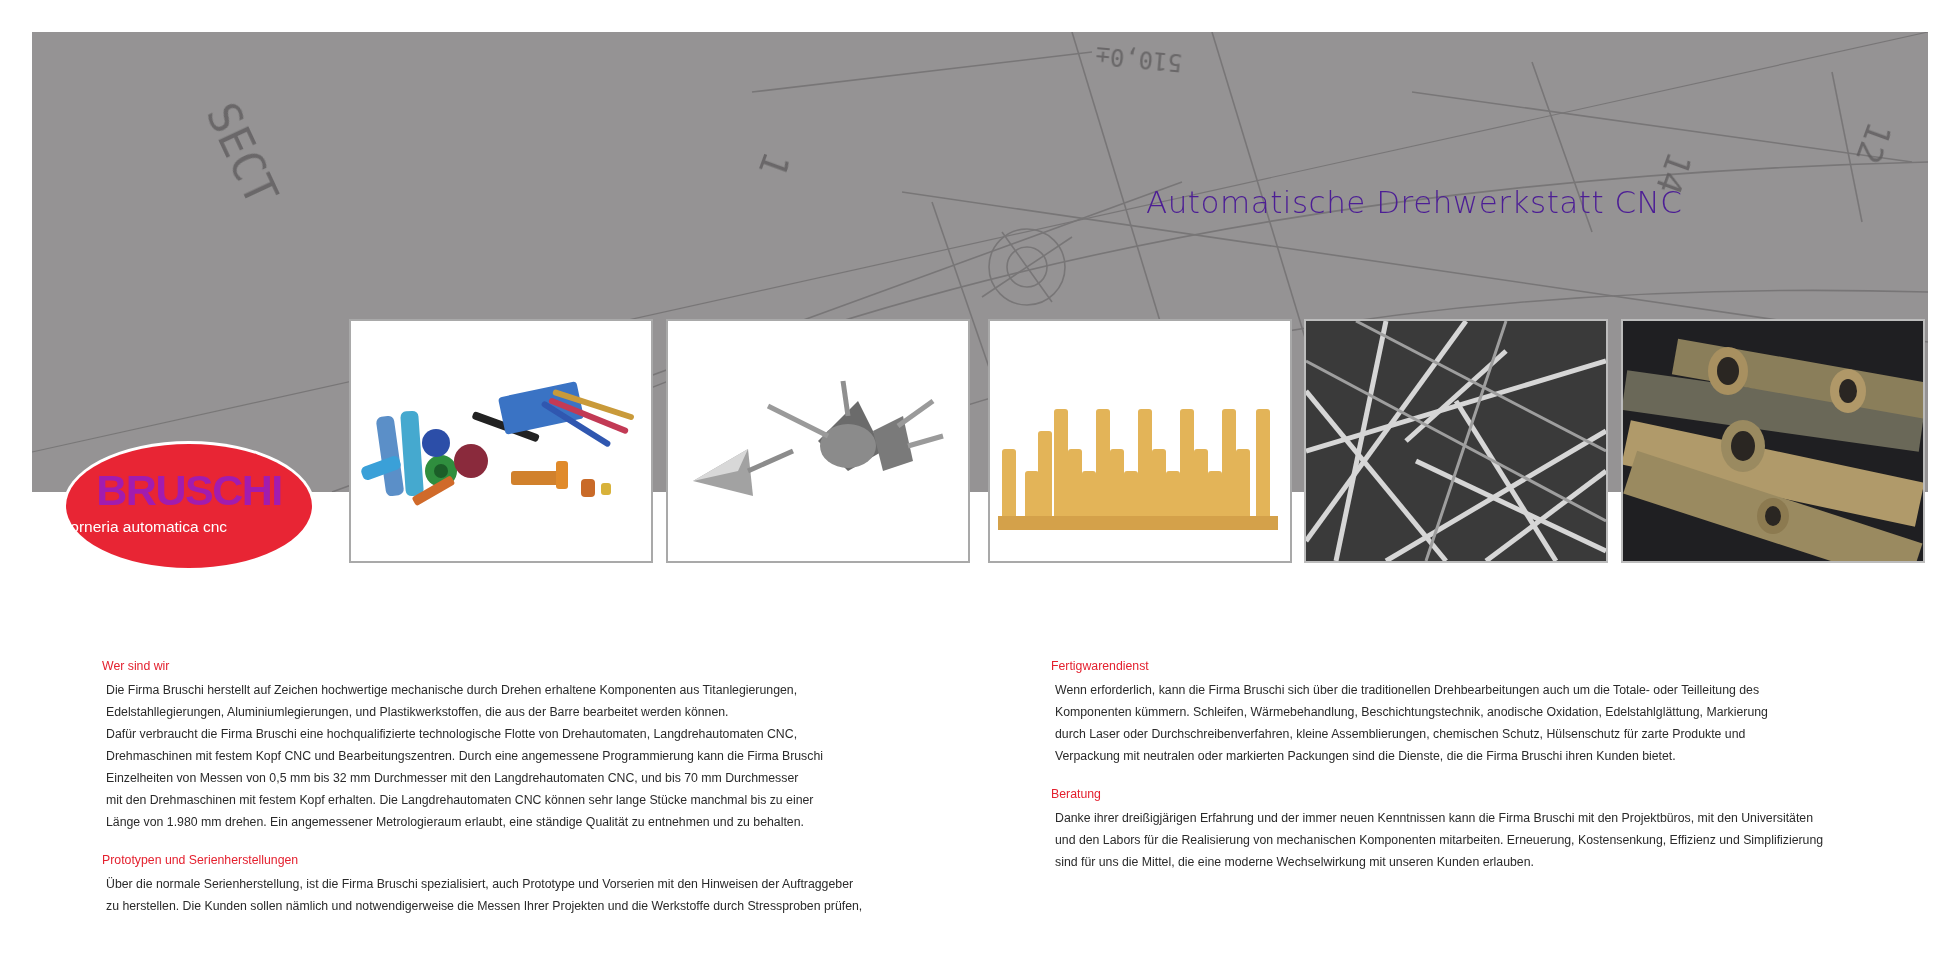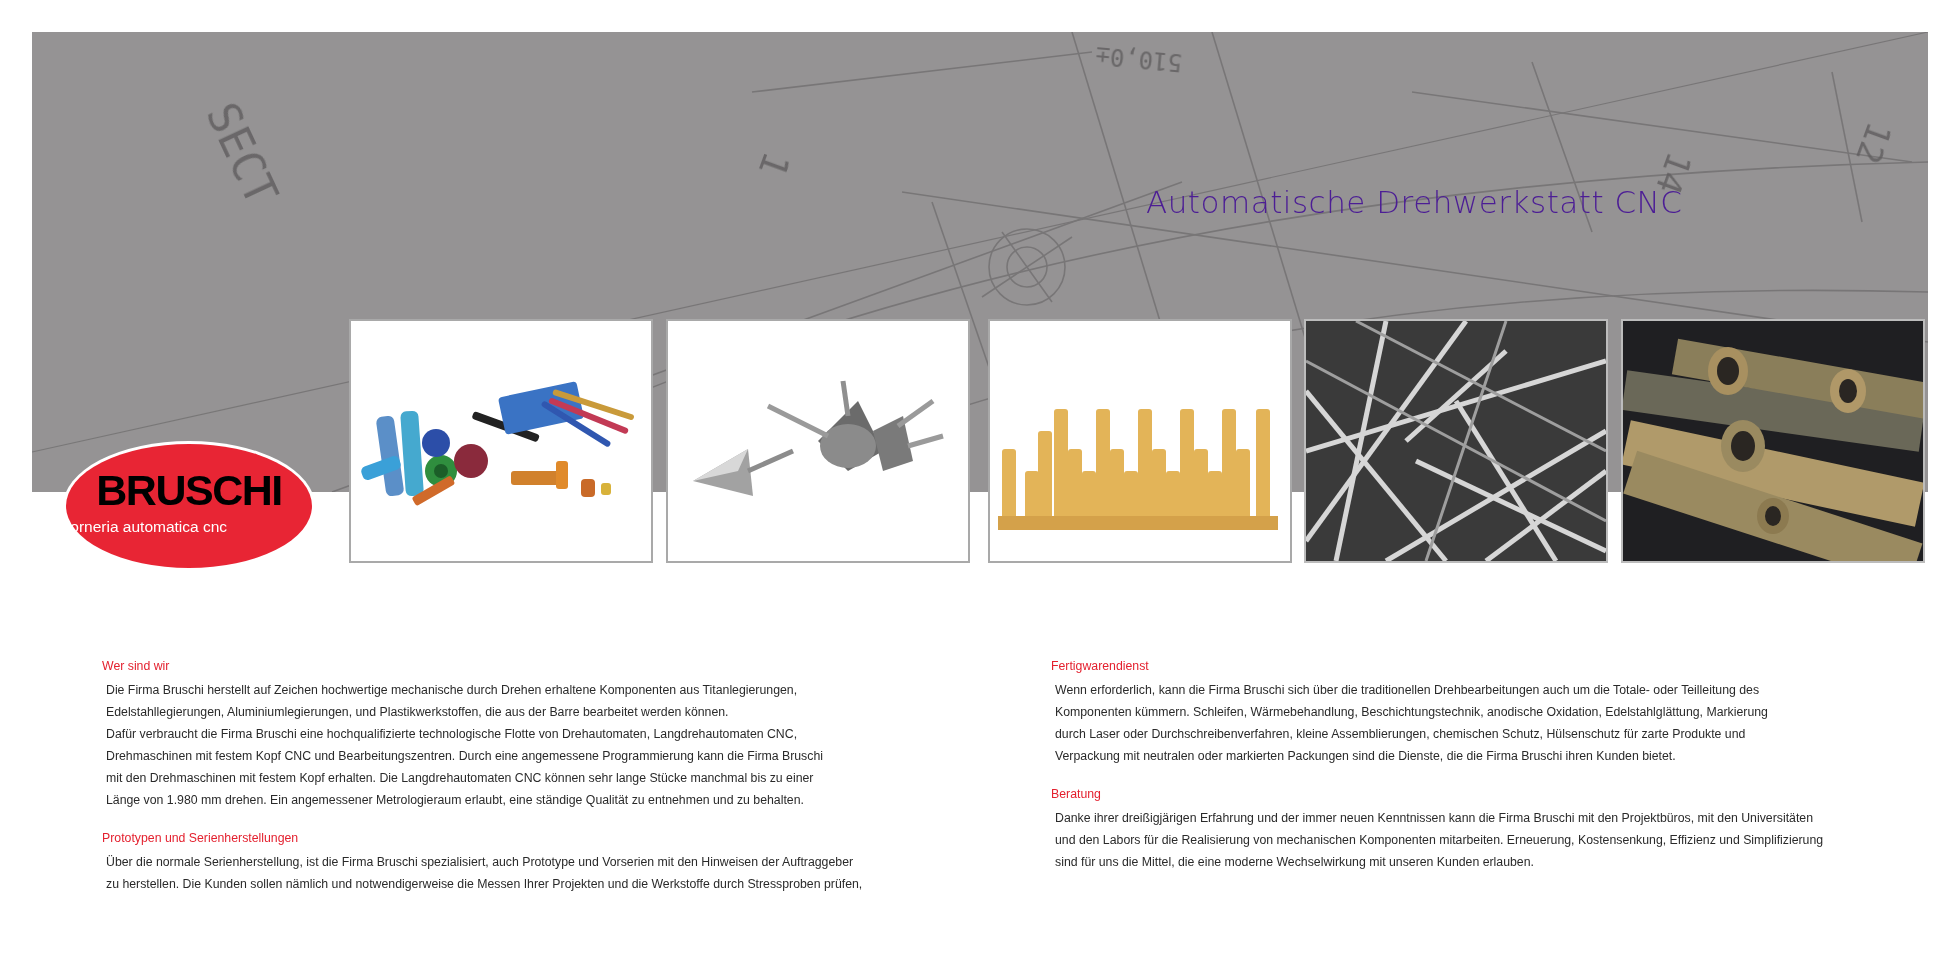--- a/index.html
+++ b/index.html
@@ -4,21 +4,21 @@
 <style>
   html, body { margin: 0; padding: 0; background: #ffffff; }
   body { width: 1952px; height: 980px; position: relative; overflow: hidden; font-family: "Liberation Sans", sans-serif; }
   .banner { position: absolute; left: 32px; top: 32px; width: 1896px; height: 460px; background: #959394; overflow: hidden; }
   .banner svg.drawing { position: absolute; left: 0; top: 0; width: 1896px; height: 460px; }
   .title { position: absolute; left: 1114px; top: 152px; font-family: "DejaVu Sans", sans-serif; font-weight: 200; font-size: 31px; color: #4c1d95; letter-spacing: 0.5px; white-space: nowrap; }
   .photo { position: absolute; top: 319px; width: 304px; height: 244px; box-sizing: border-box; border: 2px solid #a9a9a9; background: #ffffff; overflow: hidden; }
   .photo svg { width: 100%; height: 100%; display: block; }
   .logo { position: absolute; left: 66px; top: 444px; width: 246px; height: 124px; }
   .logo-ellipse { position: absolute; left: 0; top: 0; width: 246px; height: 124px; border-radius: 50%; background: #e82534; box-shadow: 0 0 0 3px #ffffff; }
-  .logo-name { position: absolute; left: 0; width: 246px; top: 22px; text-align: center; color: #000000; font-weight: bold; font-size: 43px; letter-spacing: -1.5px; font-family: "Liberation Sans", sans-serif; }
+  .logo-name { position: absolute; left: 0; width: 246px; top: 22px; text-align: center; color: #a21caf; font-weight: bold; font-size: 43px; letter-spacing: -1.5px; font-family: "Liberation Sans", sans-serif; }
   .logo-sub { position: absolute; left: 0; width: 246px; top: 74px; text-align: left; color: #ffffff; font-size: 15.5px; font-family: "Liberation Sans", sans-serif; }
   .col { position: absolute; top: 645px; width: 800px; }
   .col.left { left: 102px; }
   .col.right { left: 1051px; width: 850px; }
   .section { margin-bottom: 18px; }
   .section h2 { margin: 12px 0 4px 0; font-weight: normal; font-size: 12.3px; color: #e4212f; line-height: 18px; }
   .section p { margin: 4px; font-size: 12.3px; color: #2a2a2a; line-height: 22px; }
   .section p span { display: block; white-space: nowrap; }
 </style>
 </head>
@@ -168,20 +168,21 @@
 </div>
 
 <div class="col left">
   <div class="section">
     <h2>Wer sind wir</h2>
     <p>
       <span>Die Firma Bruschi herstellt auf Zeichen hochwertige mechanische durch Drehen erhaltene Komponenten aus Titanlegierungen,</span>
       <span>Edelstahllegierungen, Aluminiumlegierungen, und Plastikwerkstoffen, die aus der Barre bearbeitet werden können.</span>
       <span>Dafür verbraucht die Firma Bruschi eine hochqualifizierte technologische Flotte von Drehautomaten, Langdrehautomaten CNC,</span>
       <span>Drehmaschinen mit festem Kopf CNC und Bearbeitungszentren. Durch eine angemessene Programmierung kann die Firma Bruschi</span>
+      <span>Einzelheiten von Messen von 0,5 mm bis 32 mm Durchmesser mit den Langdrehautomaten CNC, und bis 70 mm Durchmesser</span>
       <span>mit den Drehmaschinen mit festem Kopf erhalten. Die Langdrehautomaten CNC können sehr lange Stücke manchmal bis zu einer</span>
       <span>Länge von 1.980 mm drehen. Ein angemessener Metrologieraum erlaubt, eine ständige Qualität zu entnehmen und zu behalten.</span>
     </p>
   </div>
   <div class="section">
     <h2>Prototypen und Serienherstellungen</h2>
     <p>
       <span>Über die normale Serienherstellung, ist die Firma Bruschi spezialisiert, auch Prototype und Vorserien mit den Hinweisen der Auftraggeber</span>
       <span>zu herstellen. Die Kunden sollen nämlich und notwendigerweise die Messen Ihrer Projekten und die Werkstoffe durch Stressproben prüfen,</span>
     </p>

